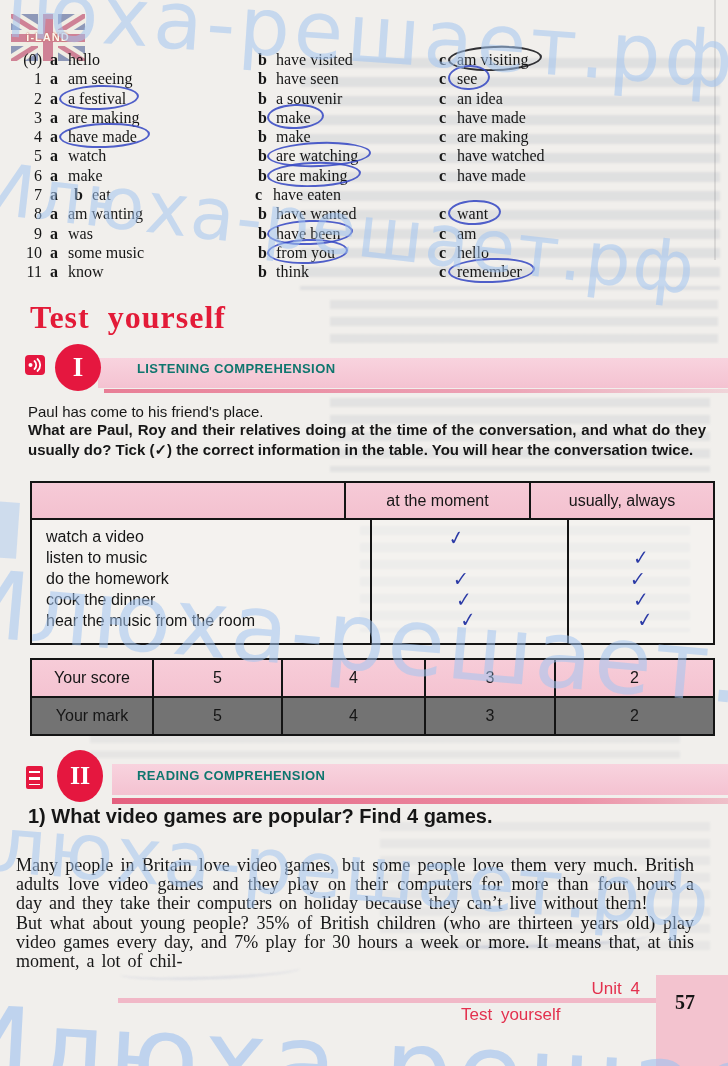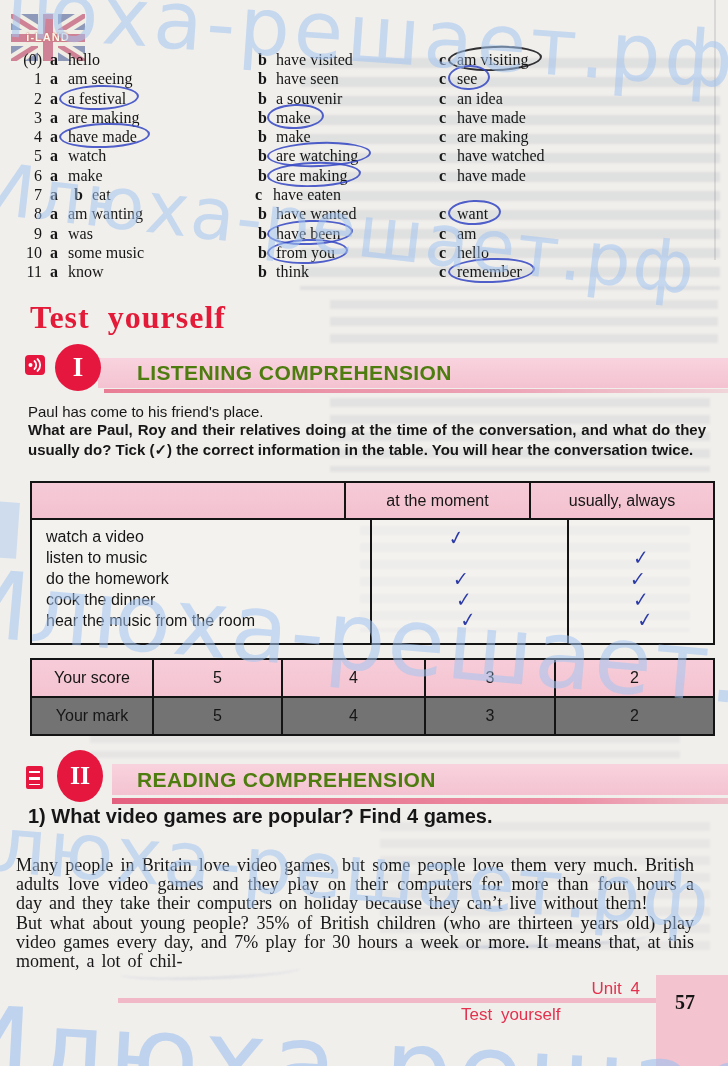--- a/index.html
+++ b/index.html
@@ -46,21 +46,21 @@
 
   
   .page-title{left:30px;top:299px;font-family:"Liberation Serif",serif;font-weight:bold;
               font-size:32px;color:#e31b38;letter-spacing:1px;word-spacing:9px;}
 
   
   .band{height:30px;background:linear-gradient(180deg,#f8d3de,#f4c2d1);}
   .band-line{height:4px;background:linear-gradient(90deg,#e87e96,#eda4b6 65%,rgba(237,164,182,0.35));}
   .numeral-badge{width:46px;background:#e5173f;border-radius:50%;text-align:center;
                  font-family:"Liberation Serif",serif;font-weight:bold;color:#fff;}
-  .sec-heading{font-size:21px;font-weight:bold;letter-spacing:0.4px;color:#4d7c0f;}
+  .sec-heading{font-size:13px;font-weight:bold;letter-spacing:0.4px;color:#0f766e;}
   .speaker{left:25px;top:355px;width:20px;height:20px;background:#e5173f;border-radius:4px;}
   .listicon{left:26px;top:766px;width:17px;height:23px;background:#e5173f;border-radius:2px;}
   .listicon .bars{position:absolute;left:3px;right:3px;top:5px;bottom:4px;
         background:repeating-linear-gradient(180deg,#fff 0 2.5px,transparent 2.5px 6.5px);}
 
   
   .intro{left:28px;top:403px;font-size:15px;}
   .task{left:28px;top:420px;width:678px;font-size:15px;font-weight:bold;line-height:19.7px;
         text-align:justify;}
 

